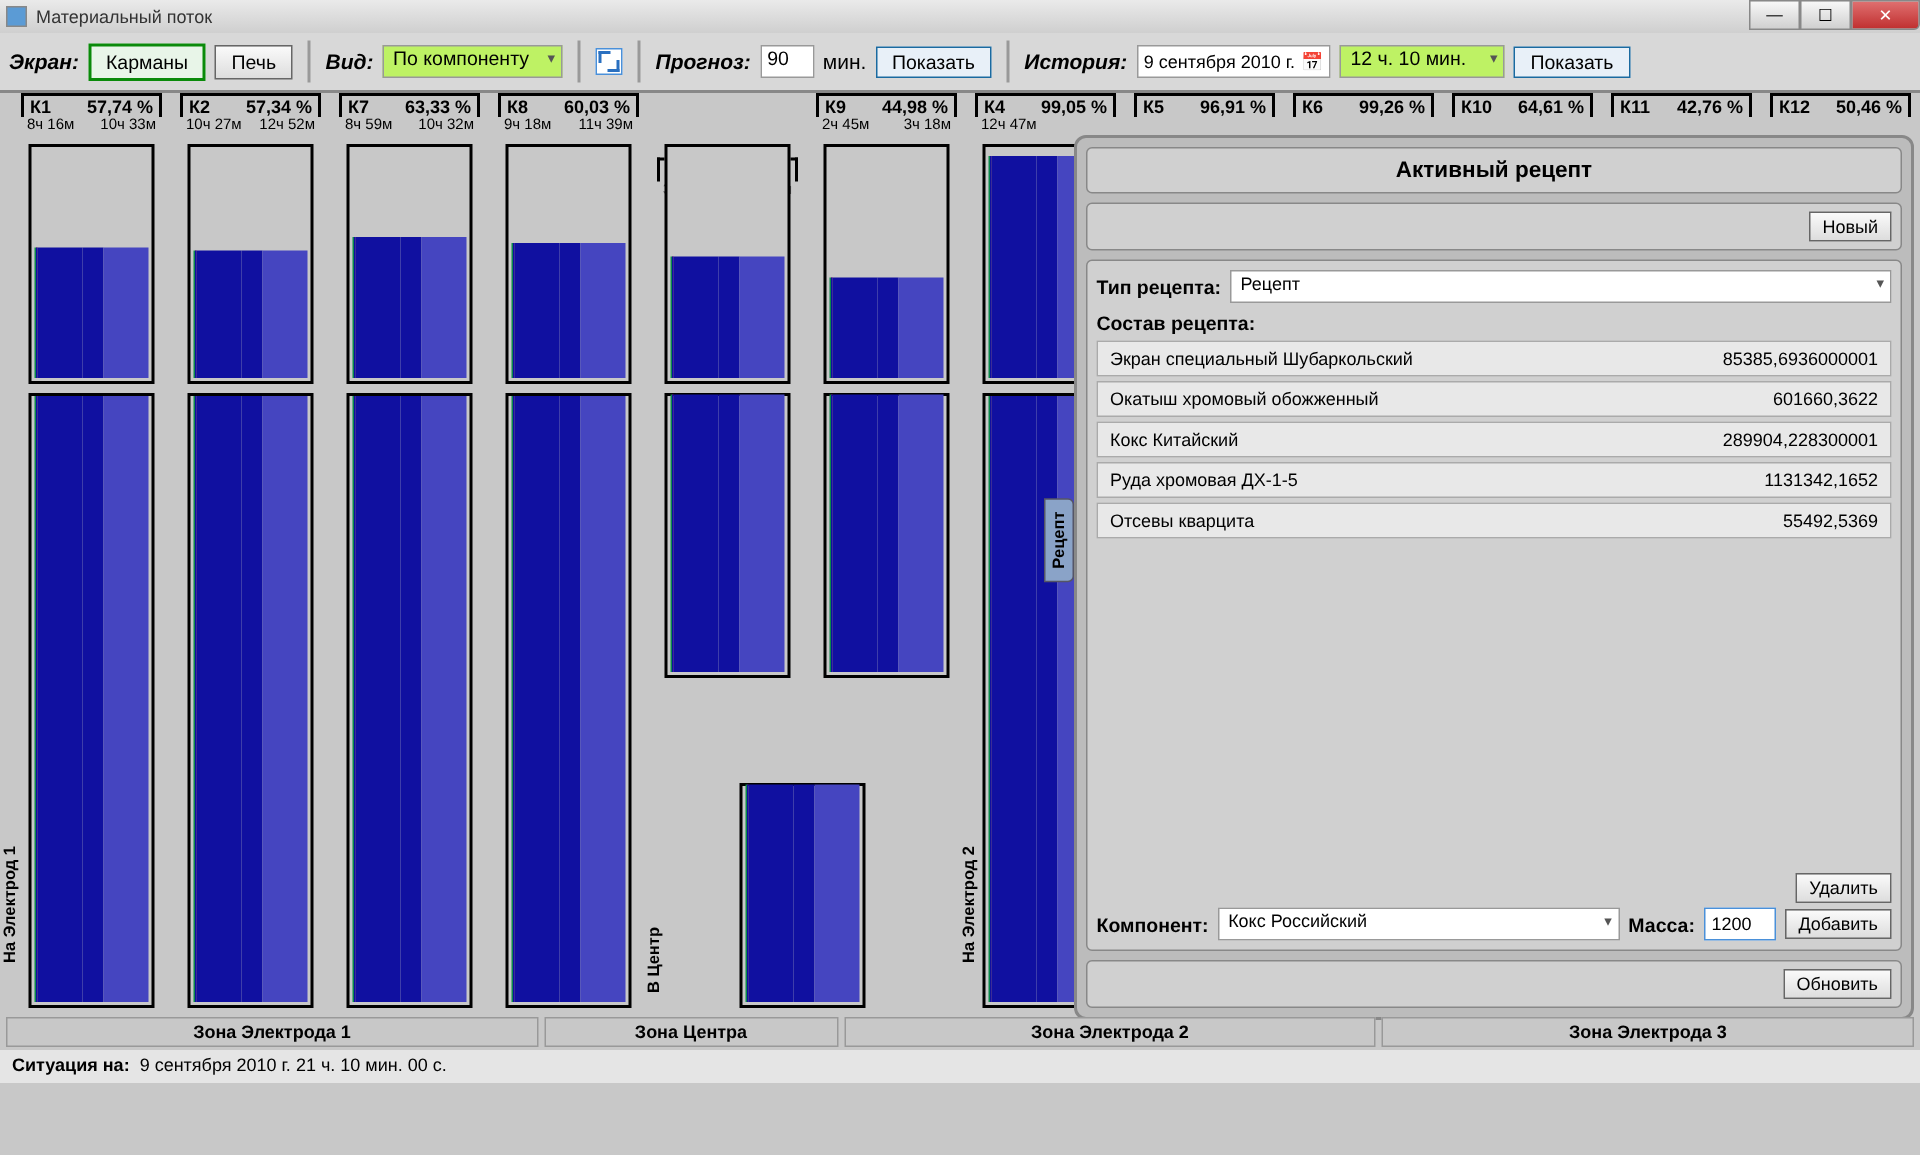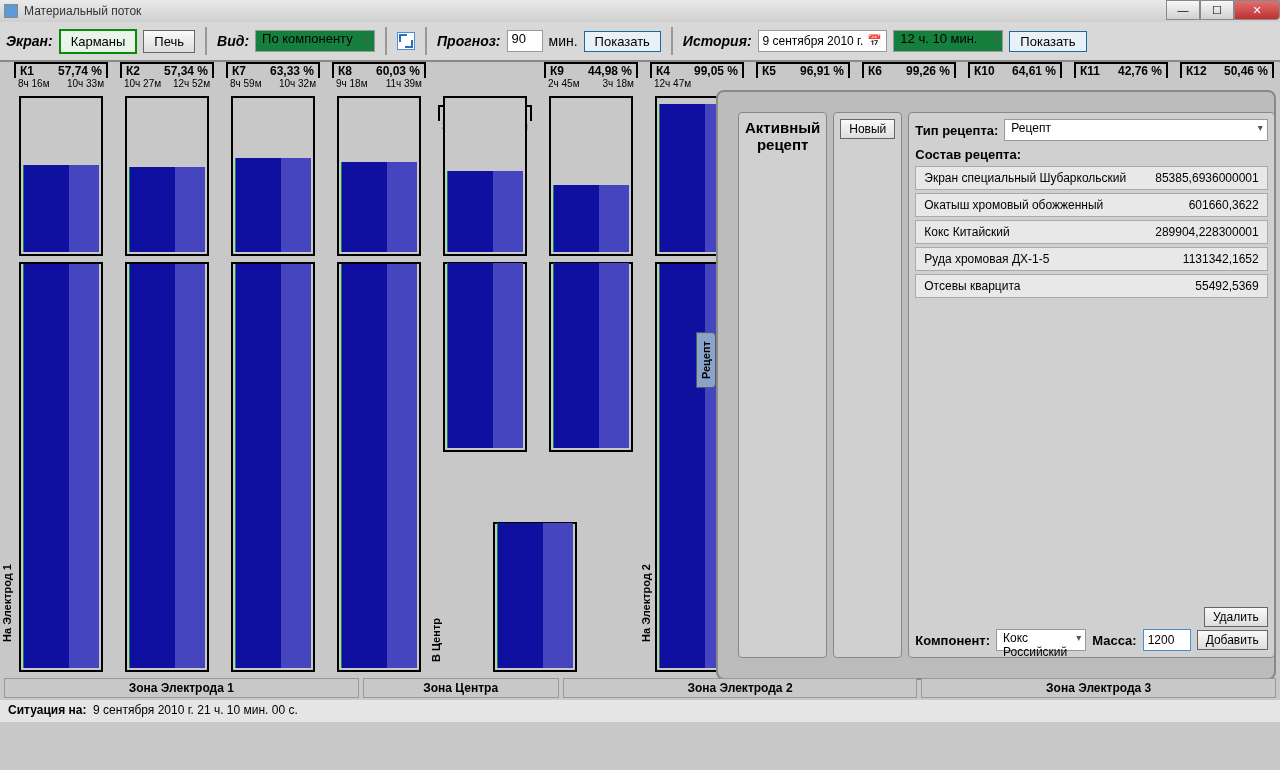--- a/index.html
+++ b/index.html
@@ -11,21 +11,21 @@
   .win-buttons { position: absolute; top: 0; right: 0; display: flex; }
   .win-btn { width: 34px; height: 20px; background: linear-gradient(#f8f8f8,#d0d0d0); border: 1px solid #888; display: flex; align-items: center; justify-content: center; font-size: 11px; }
   .win-btn.close { width: 46px; background: linear-gradient(#e07070,#c03030); color:#fff; border-radius: 0 0 4px 0; }
 
   
   .toolbar { height: 40px; background: #d8d8d8; border-bottom: 2px solid #888; display: flex; align-items: center; padding: 0 6px; gap: 6px; font-size: 14px; }
   .sep { width: 2px; height: 28px; background: #999; margin: 0 4px; }
   .lbl { font-weight: bold; font-style: italic; }
   .btn { padding: 3px 10px; border: 1px solid #666; background: linear-gradient(#fafafa,#ddd); font-size: 13px; cursor: pointer; }
   .btn.active { border: 2px solid #0a8a0a; background: #e8f5e8; }
-  .combo { height: 22px; border: 1px solid #999; background: #15803d; padding: 0 18px 0 6px; font-size: 13px; position: relative; min-width: 120px; }
+  .combo { height: 22px; border: 1px solid #999; background: #bef264; padding: 0 18px 0 6px; font-size: 13px; position: relative; min-width: 120px; }
   .combo::after { content: "▾"; position: absolute; right: 4px; top: 2px; font-size: 10px; color:#555; }
   .spin { width: 36px; height: 22px; border: 1px solid #999; background:#fff; padding: 0 4px; font-size: 13px; }
   .btn-show { padding: 2px 10px; border: 1px solid #1a6aa0; background: #e8f0f8; font-size: 13px; }
   .date-pick { display: flex; align-items: center; border: 1px solid #999; background:#fff; height: 22px; padding: 0 4px; font-size: 12px; }
   .date-pick .cal { margin-left: 4px; font-size: 12px; }
 
   
   .main { position: relative; height: 660px; background: #c8c8c8; }
   .silo-head { border: 2px solid #000; border-bottom: none; background: #c8c8c8; display: flex; justify-content: space-between; align-items: center; padding: 0 4px; font-size: 12px; font-weight: bold; }
   .silo-sub { display: flex; justify-content: space-between; font-size: 10px; padding: 0 4px; height: 12px; }
@@ -38,21 +38,21 @@
   .vlabel { position: absolute; writing-mode: vertical-rl; transform: rotate(180deg); font-size: 11px; font-weight: bold; }
 
   
   .zone-bar { position: absolute; bottom: 24px; left: 4px; right: 4px; height: 20px; display: flex; gap: 4px; }
   .zone { flex: 1; background: #c8c8c8; border: 1px solid #999; display: flex; align-items: center; justify-content: center; font-size: 12px; font-weight: bold; }
 
   
   .status { position: absolute; bottom: 0; left: 0; right: 0; height: 22px; background: #e5e5e5; font-size: 12px; padding: 3px 8px; }
 
   
-  .panel { position: absolute; top: 28px; right: 4px; width: 560px; height: 590px; background: #bcbcbc; border: 2px solid #888; border-radius: 8px; padding: 20px; display: flex; flex-direction: row; gap: 6px; }
+  .panel { position: absolute; top: 28px; right: 4px; width: 560px; height: 590px; background: #bcbcbc; border: 2px solid #888; border-radius: 8px; padding: 6px; display: flex; flex-direction: column; gap: 6px; }
   .panel .tab { position: absolute; left: -22px; top: 240px; writing-mode: vertical-rl; transform: rotate(180deg); background: #8aa3c8; border: 1px solid #556; padding: 8px 3px; font-size: 11px; font-weight: bold; border-radius: 4px 0 0 4px; }
   .panel-sec { border: 1px solid #888; background: #d0d0d0; border-radius: 4px; padding: 6px; }
   .panel-title { text-align: center; font-size: 15px; font-weight: bold; background: #d0d0d0; border: 1px solid #888; border-radius: 4px; padding: 6px; }
   .right-align { text-align: right; }
   .sm-btn { padding: 2px 8px; border: 1px solid #666; background: linear-gradient(#fafafa,#ddd); font-size: 12px; }
   .row-flex { display: flex; align-items: center; gap: 6px; font-size: 13px; }
   .comp-row { display: flex; justify-content: space-between; padding: 4px 8px; background: #e8e8e8; border: 1px solid #aaa; margin-bottom: 3px; font-size: 12px; }
   .select-wide { flex: 1; position: relative; height: 22px; border: 1px solid #999; background:#fff; padding: 1px 18px 1px 6px; font-size: 12px; }
   .select-wide::after { content:"▾"; position:absolute; right:4px; top:2px; font-size:10px; color:#555;}
   .inp-sm { width: 48px; height: 22px; border: 1px solid #4a90d9; background:#fff; padding: 0 4px; font-size: 12px; }

